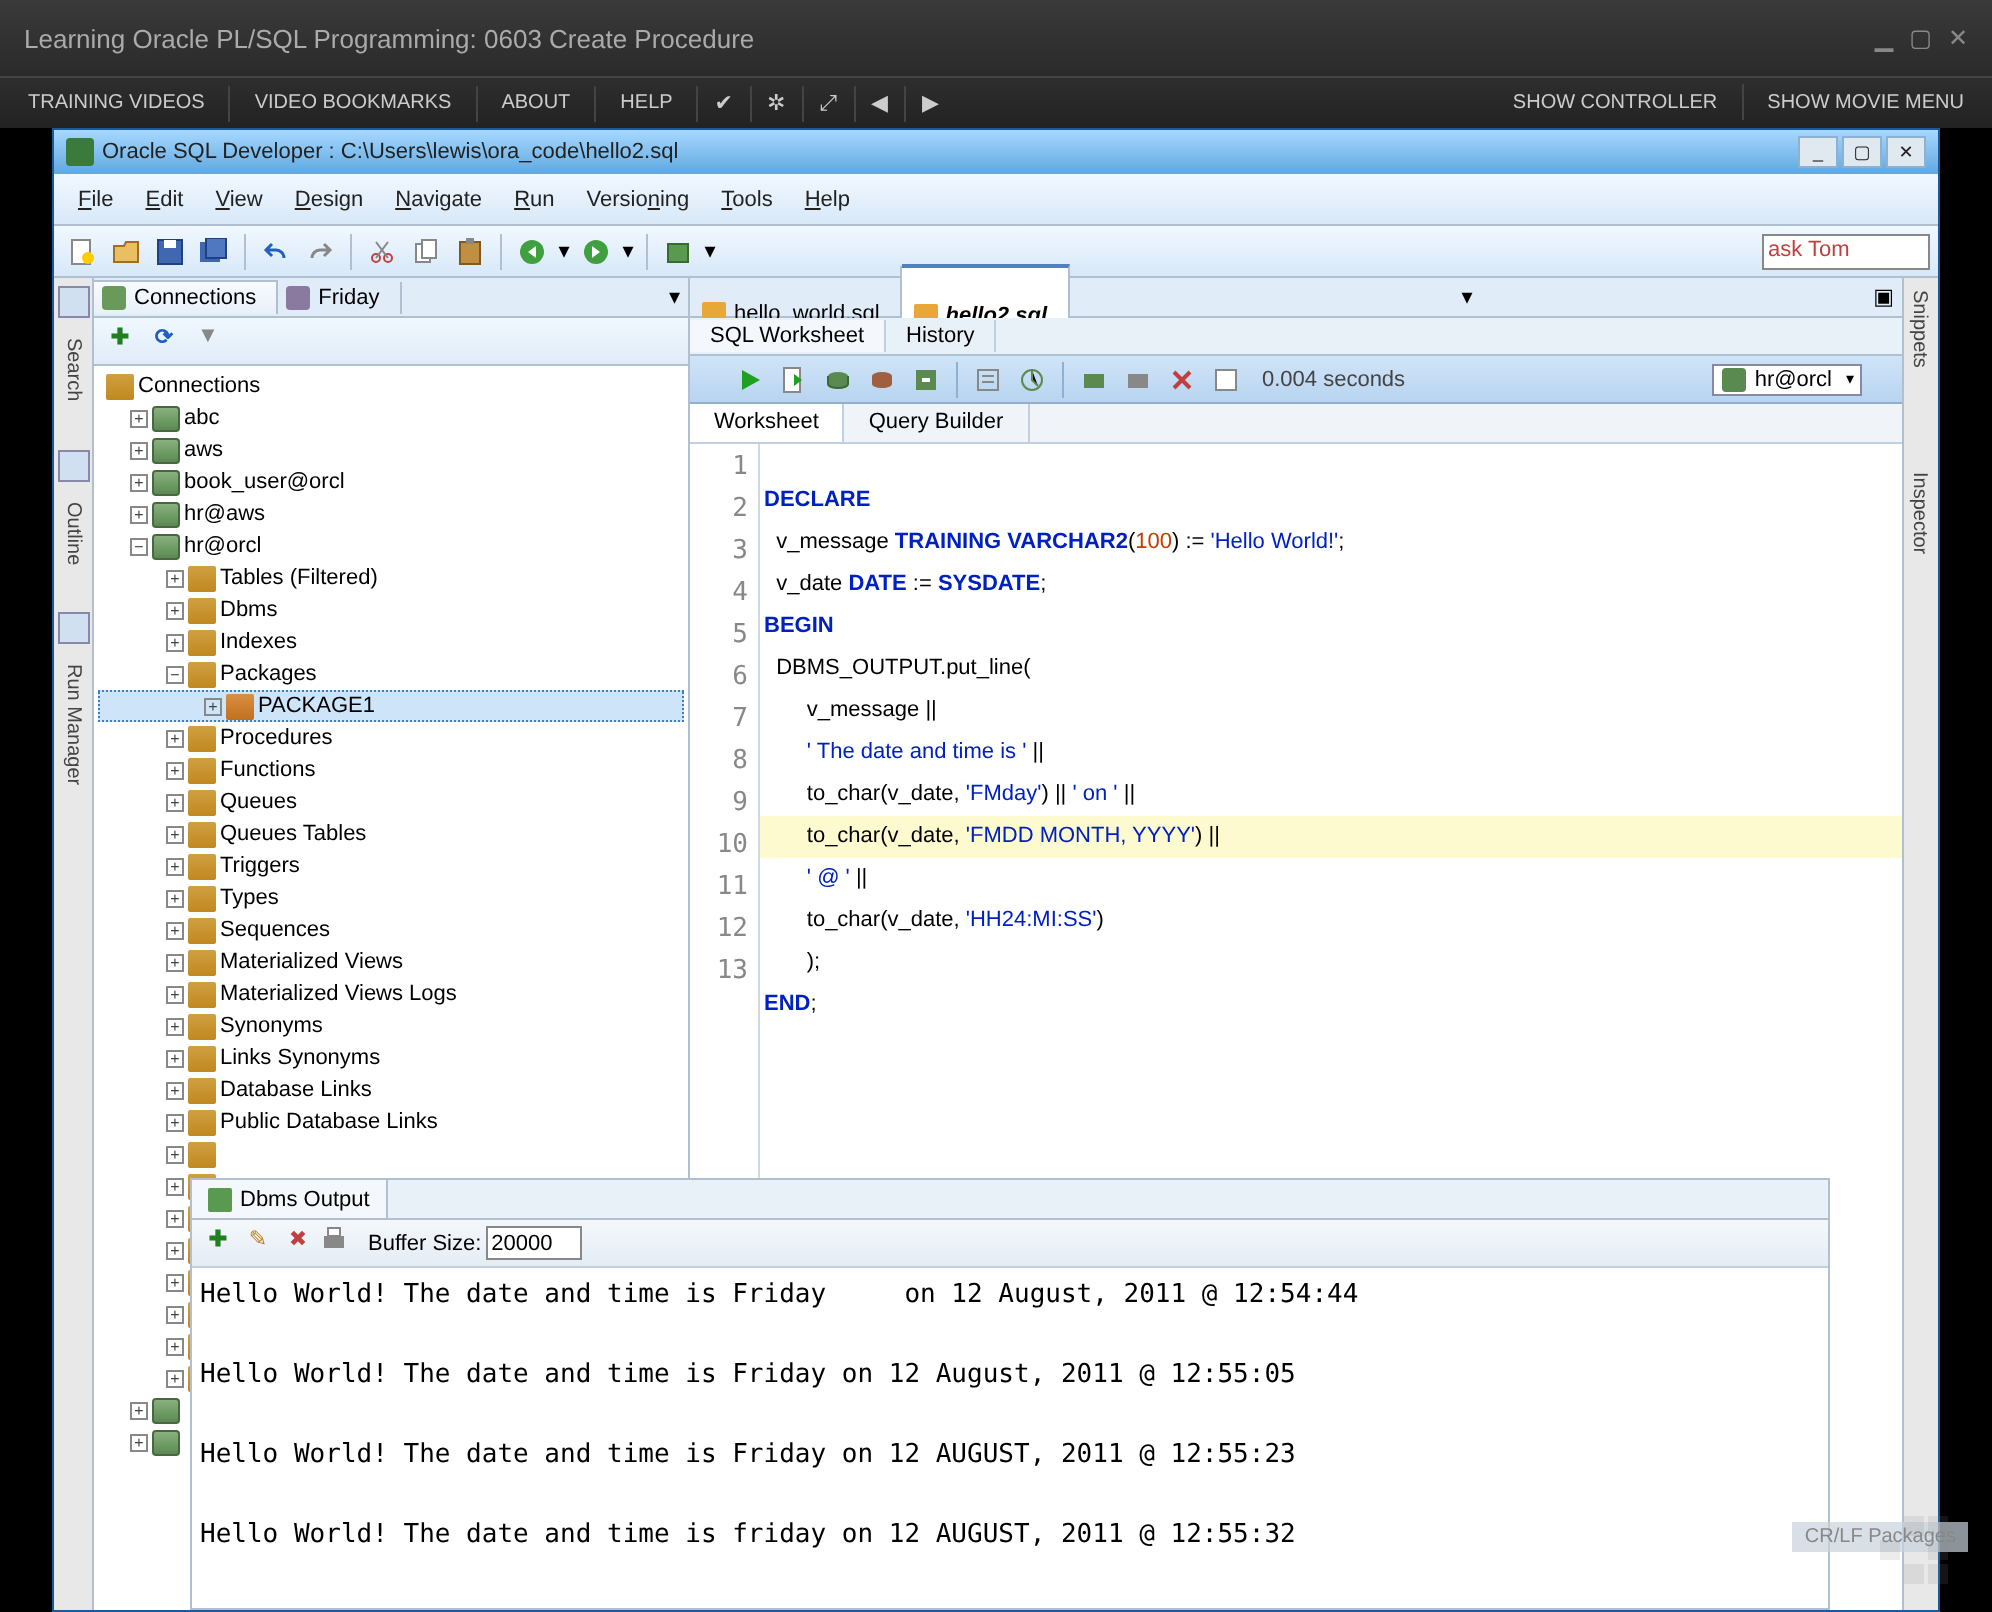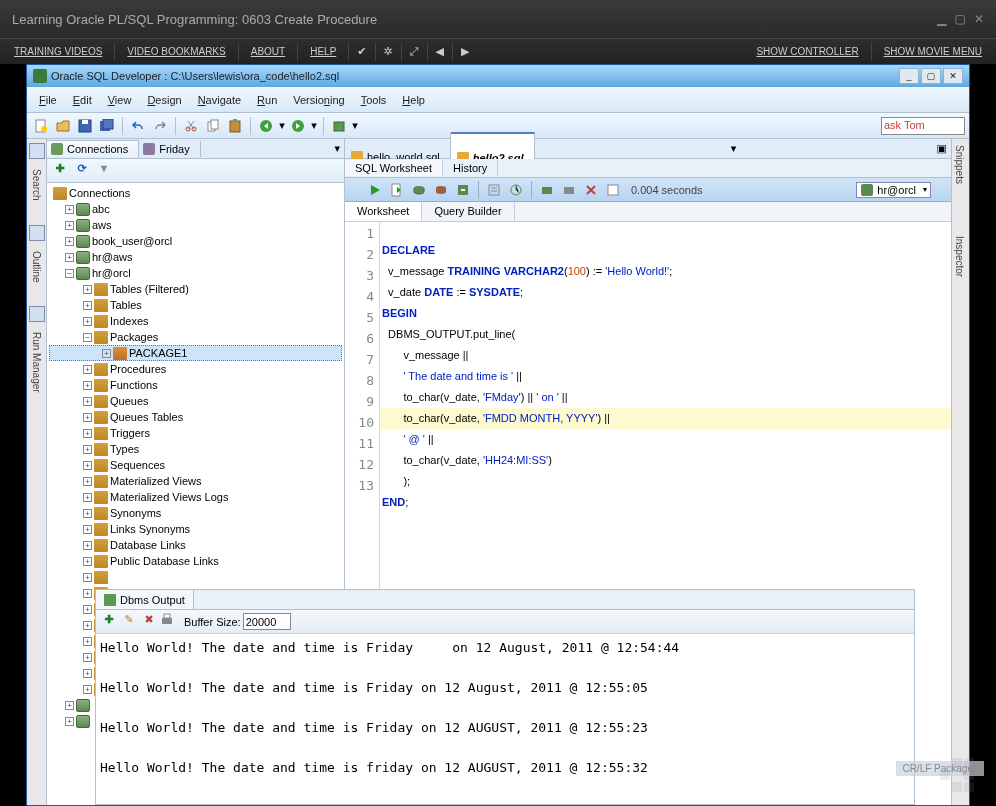--- a/index.html
+++ b/index.html
@@ -6,21 +6,21 @@
 body { background: #000; width: 996px; height: 806px; overflow: hidden; position: relative; }
 
 
 .outer-title { background: linear-gradient(#3a3a3a,#2a2a2a); height: 38px; padding: 8px 12px; display: flex; align-items: center; }
 .outer-title-text { color: #aaa; font-size: 13px; }
 .outer-title-btns { margin-left: auto; display: flex; gap: 8px; color: #888; }
 .outer-title-btns span { cursor: pointer; font-size: 12px; }
 
 
 .outer-menu { background: linear-gradient(#2e2e2e,#222); height: 26px; display: flex; align-items: center; padding: 0 4px; border-top: 1px solid #444; }
-.outer-menu-item { color: #ccc; font-size: 10px; padding: 4px 10px; cursor: pointer; text-decoration: underline; }
+.outer-menu-item { color: #ccc; font-size: 10px; padding: 4px 10px; cursor: pointer; }
 .outer-menu-right { margin-left: auto; display: flex; }
 .outer-menu .sep { width: 1px; background: #444; margin: 0 2px; height: 18px; }
 .outer-menu-icon { color: #ccc; padding: 2px 6px; cursor: pointer; }
 
 
 .inner-window { position: absolute; top: 64px; left: 26px; width: 944px; height: 742px; background: #f0f0f0; border: 1px solid #1a5a9a; }
 .inner-title { background: linear-gradient(#a7d8ff,#5fa8e0); height: 22px; display: flex; align-items: center; padding: 0 6px; color: #222; font-size: 11px; }
 .inner-title .icon-db { width: 14px; height: 14px; margin-right: 4px; background: #3a7a3a; border-radius: 2px; }
 .inner-title-btns { margin-left: auto; display: flex; gap: 2px; }
 .inner-title-btns span { width: 20px; height: 16px; background: #e0e8f0; border: 1px solid #8fb0d0; text-align: center; line-height: 14px; font-size: 9px; cursor: pointer; }
@@ -307,21 +307,21 @@
             <span>hr@orcl</span>
           </div>
         <div class="tree-node" style="padding-left:34px;">
             <span class="exp">+</span>
             <span class="icon ic-folder"></span>
             <span>Tables (Filtered)</span>
           </div>
         <div class="tree-node" style="padding-left:34px;">
             <span class="exp">+</span>
             <span class="icon ic-folder"></span>
-            <span>Tables</span>
+            <span>Dbms</span>
           </div>
         <div class="tree-node" style="padding-left:34px;">
             <span class="exp">+</span>
             <span class="icon ic-folder"></span>
             <span>Indexes</span>
           </div>
         <div class="tree-node" style="padding-left:34px;">
             <span class="exp">−</span>
             <span class="icon ic-folder"></span>
             <span>Packages</span>

